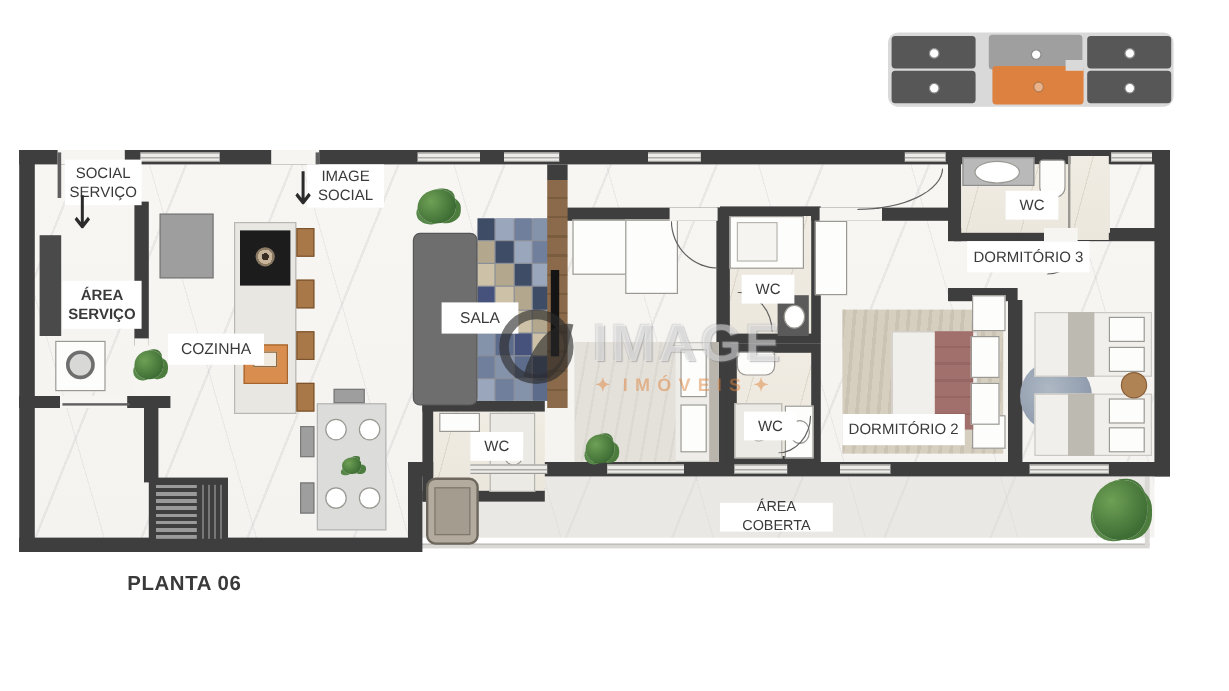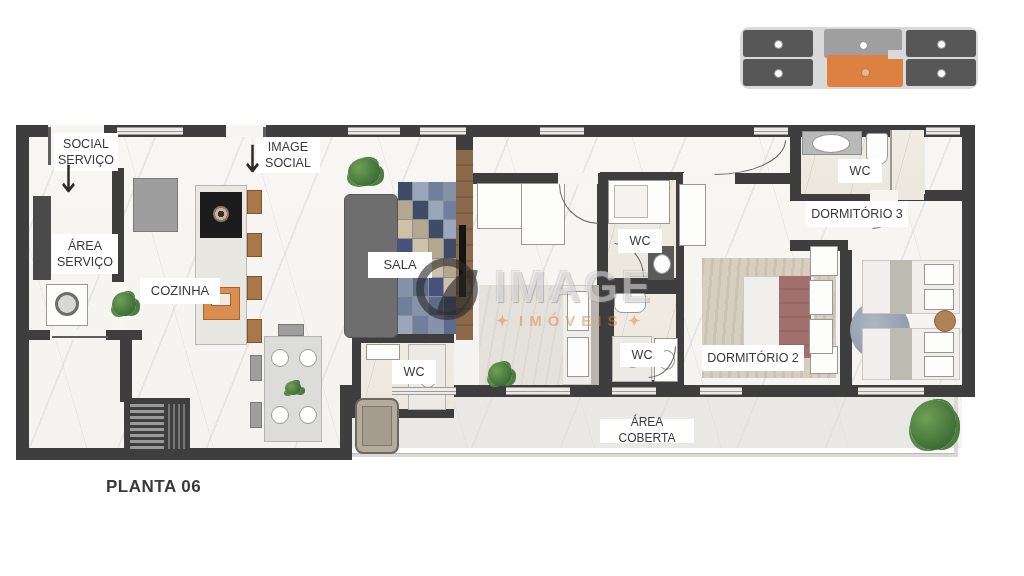--- a/index.html
+++ b/index.html
@@ -244,21 +244,21 @@
   <div class="abs" style="left:130px;top:404px;width:34px;height:45px;background:repeating-linear-gradient(180deg,#9a9a9a 0 3px,#3e3e3e 3px 6px);z-index:10;"></div>
   <div class="abs" style="left:168px;top:404px;width:18px;height:45px;background:repeating-linear-gradient(90deg,#777 0 2px,#3e3e3e 2px 5px);z-index:10;"></div>
   <div class="abs" style="left:355px;top:398px;width:44px;height:56px;background:#b3ab9d;border:2px solid #6d675d;border-radius:8px;z-index:8;"></div>
   <div class="abs" style="left:362px;top:406px;width:30px;height:40px;background:#a49c8e;border:1px solid #7d776c;z-index:9;"></div>
   <div class="plant" style="left:910px;top:400px;width:46px;height:50px;"></div>
 
   <div class="lbl" style="left:54px;top:133px;width:64px;height:38px;">SOCIAL SERVIÇO</div>
   <div class="arrow" style="left:56px;top:164px;">↓</div>
   <div class="lbl" style="left:256px;top:137px;width:64px;height:36px;">IMAGE SOCIAL</div>
   <div class="arrow" style="left:240px;top:144px;">↓</div>
-  <div class="lbl" style="left:52px;top:234px;width:66px;height:40px;">ÁREA SERVIÇO</div>
+  <div class="lbl" style="left:52px;top:234px;width:66px;height:40px;font-weight:bold;">ÁREA SERVIÇO</div>
   <div class="lbl" style="left:140px;top:278px;width:80px;height:26px;font-size:13px;">COZINHA</div>
   <div class="lbl" style="left:368px;top:252px;width:64px;height:26px;font-size:13px;">SALA</div>
   <div class="lbl" style="left:392px;top:360px;width:44px;height:24px;">WC</div>
   <div class="lbl" style="left:618px;top:229px;width:44px;height:24px;">WC</div>
   <div class="lbl" style="left:620px;top:343px;width:44px;height:24px;">WC</div>
   <div class="lbl" style="left:702px;top:345px;width:102px;height:26px;">DORMITÓRIO 2</div>
   <div class="lbl" style="left:806px;top:201px;width:102px;height:26px;">DORMITÓRIO 3</div>
   <div class="lbl" style="left:838px;top:159px;width:44px;height:24px;">WC</div>
   <div class="lbl" style="left:600px;top:419px;width:94px;height:24px;font-size:12px;">ÁREA COBERTA</div>
   <div class="planta" style="left:106px;top:477px;">PLANTA 06</div>

